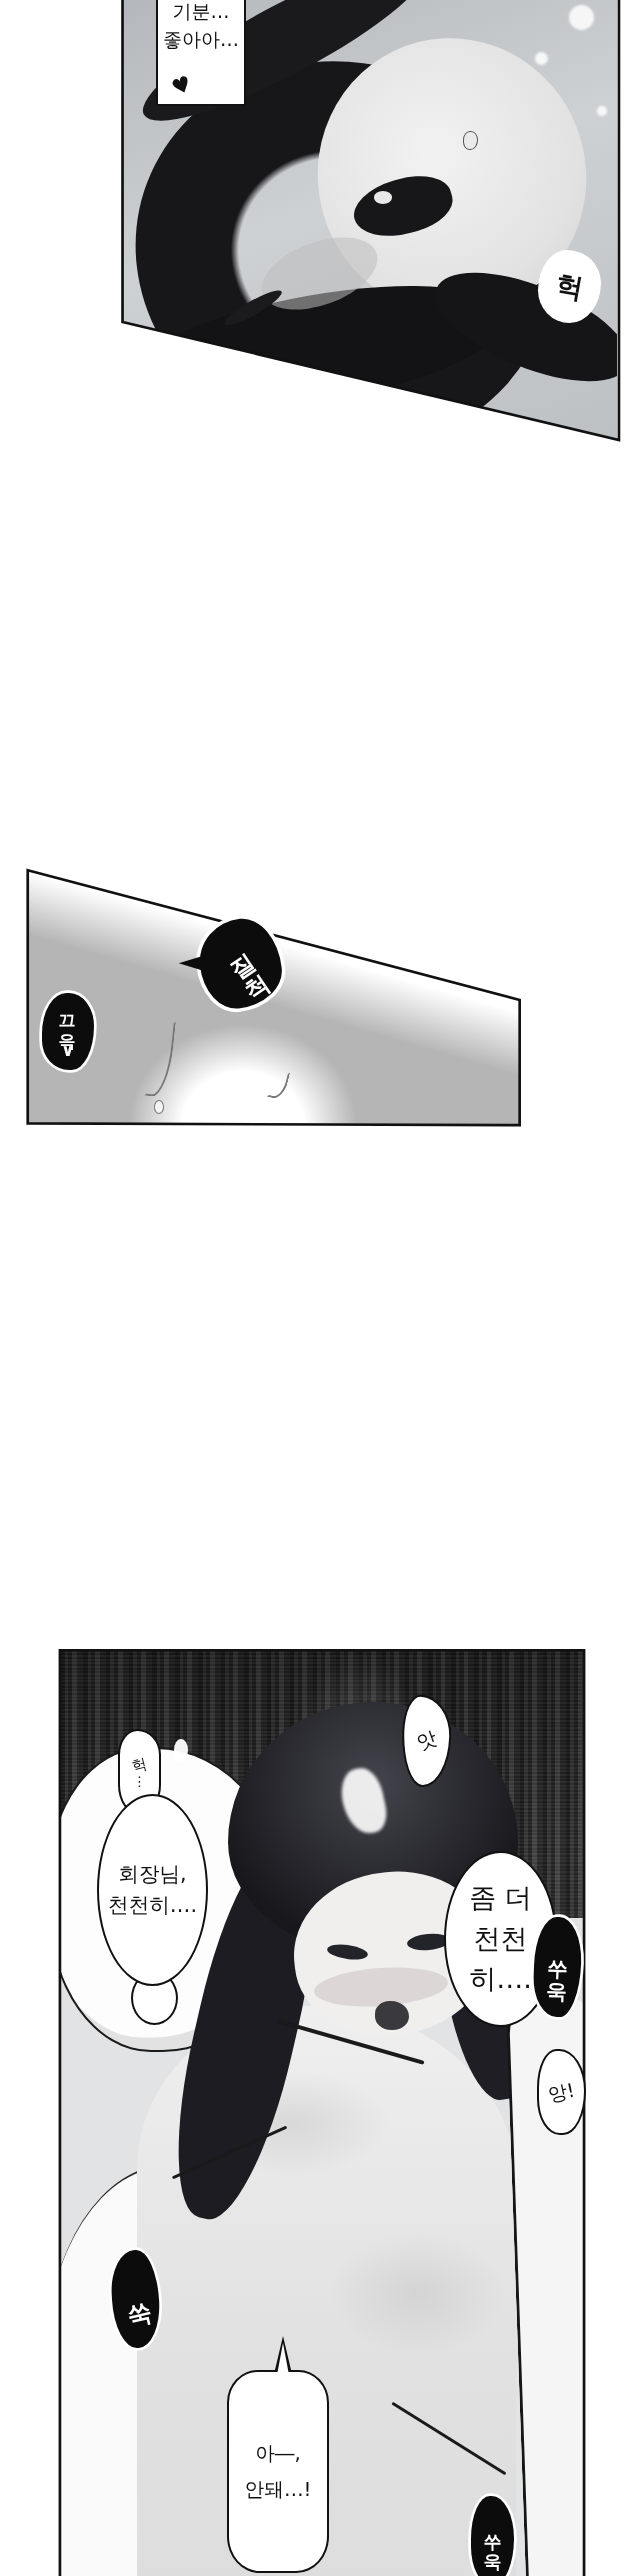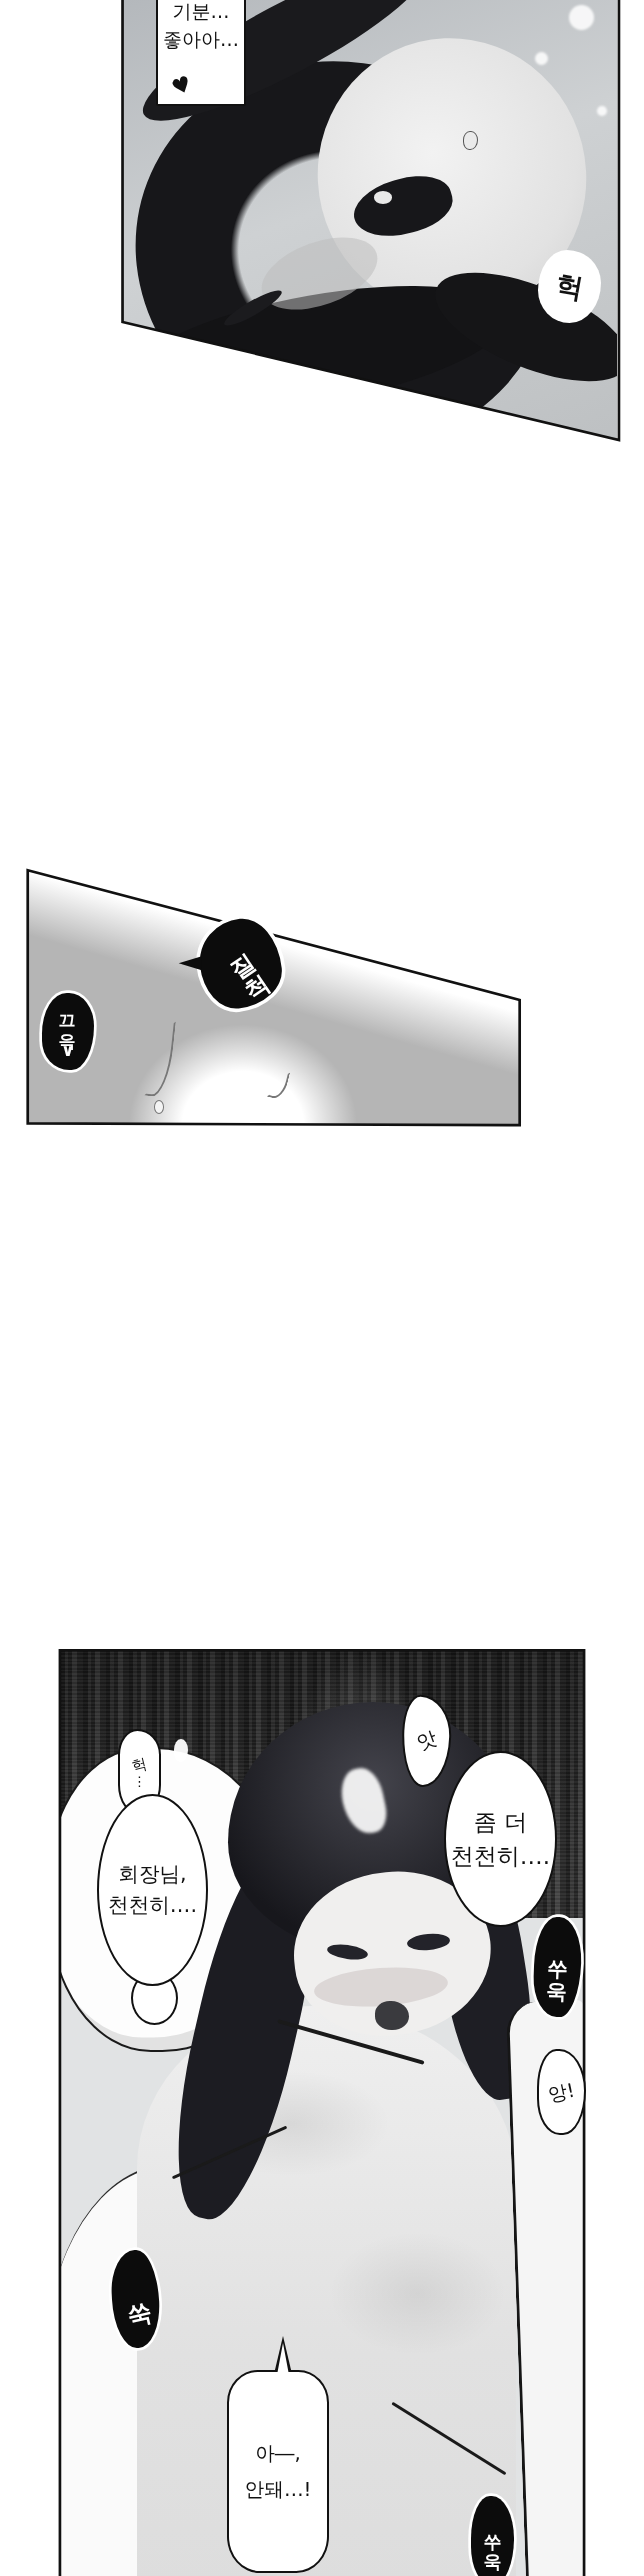--- a/index.html
+++ b/index.html
@@ -106,21 +106,21 @@
      border-radius:50% 50% 45% 55%/55% 45% 60% 40%;font-size:17px;flex-direction:column;}
   .b-huk2{left:118px;top:1729px;width:39px;height:82px;border-width:2.2px;
      border-radius:45% 55% 50% 50%/30% 30% 35% 35%;font-size:15px;}
   .b-huk2 .g{transform:rotate(-14deg);}
   .b-huk2 .d{font-size:13.4px;line-height:1;}
   .b-chair{left:97px;top:1794px;width:107px;height:188px;border-radius:50%;font-size:20.6px;}
   .b-chair-tail{left:131px;top:1971px;width:43px;height:50px;border-radius:50%;border-width:2.7px;z-index:5;}
   .b-at{left:402px;top:1695px;width:45px;height:88px;border-width:2.2px;
      border-radius:35% 65% 55% 45%/40% 45% 55% 60%;font-size:19.7px;transform:rotate(2deg);}
   .b-at .ln{transform:rotate(-22deg);}
-  .b-jom{left:444px;top:1751px;width:109px;height:172px;border-radius:50%;font-size:23px;}
+  .b-jom{left:444px;top:1851px;width:109px;height:172px;border-radius:50%;font-size:27px;}
   .s-ssuuk1{left:534px;top:1917px;width:47px;height:100px;box-shadow:0 0 0 2.7px #fff;
      border-radius:48% 52% 45% 55%/52% 48% 58% 42%;font-size:20.6px;transform:rotate(2deg);}
   .b-ang{left:537px;top:2049px;width:45px;height:82px;border-width:2.2px;
      border-radius:42% 58% 50% 50%/48% 52% 55% 45%;font-size:19px;}
   .b-ang .ln{transform:rotate(-12deg);}
   .s-ssuk{left:112px;top:2250px;width:47px;height:98px;box-shadow:0 0 0 2.7px #fff;
      border-radius:55% 45% 50% 50%/45% 55% 48% 52%;font-size:24px;transform:rotate(-3deg);}
   .s-ssuk .v{transform:rotate(-10deg);}
   .b-no{left:227px;top:2370px;width:98px;height:199px;border-width:2.2px;
      border-radius:30% 30% 32% 32%/16% 16% 18% 18%;font-size:19.7px;}

